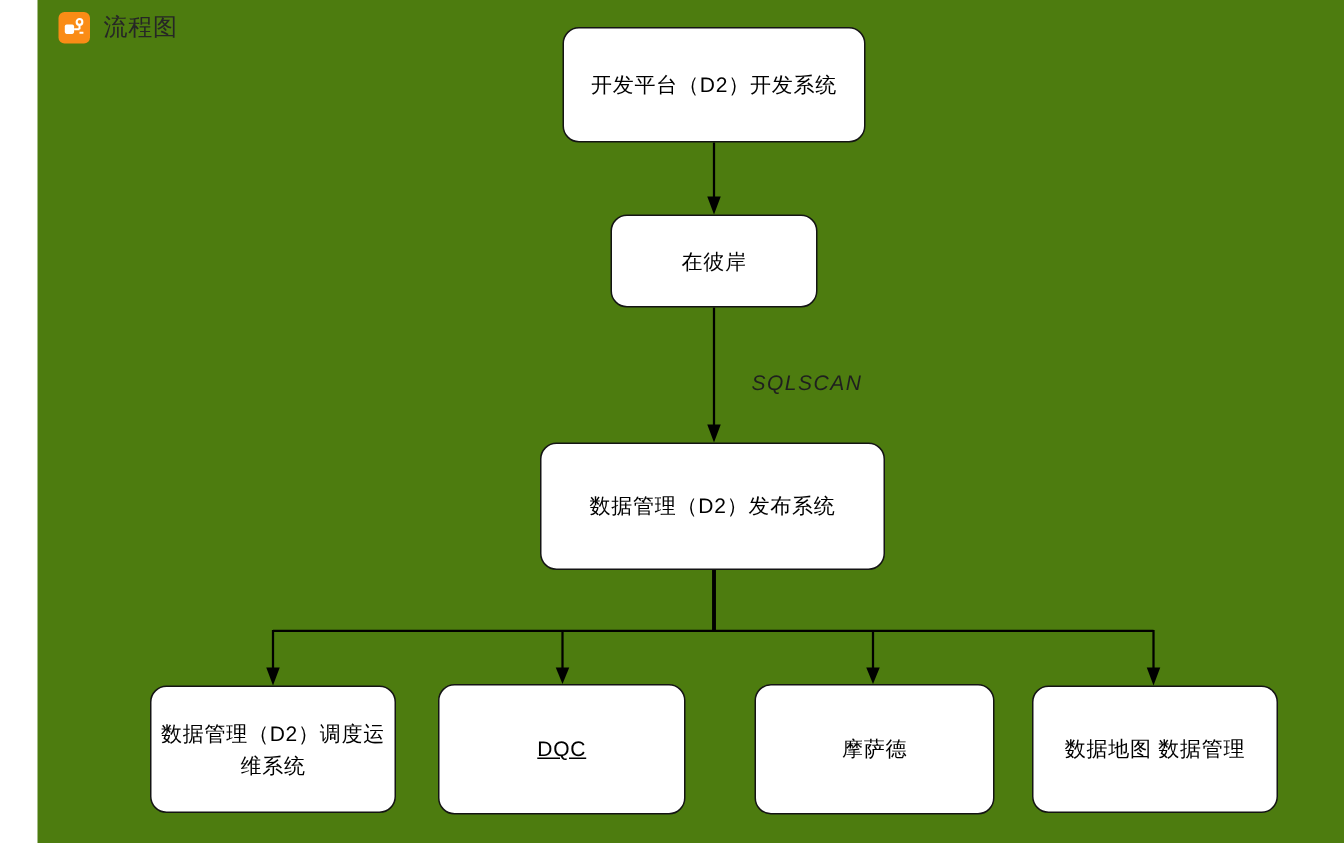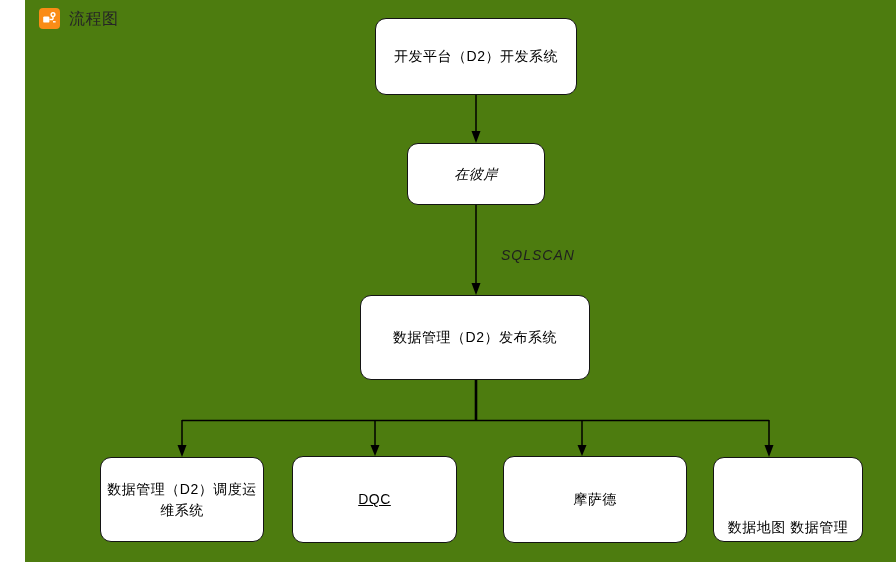--- a/index.html
+++ b/index.html
@@ -45,26 +45,26 @@
     border-radius:11px;
     box-sizing:border-box;
     display:flex; align-items:center; justify-content:center;
     text-align:center;
     font-size:14px; color:#000000;
     line-height:1.45;
     padding:4px 6px;
     letter-spacing:0.5px;
   }
   .node-dev   { left:350px; top:18px;  width:202px; height:77px; }
-  .node-zba   { left:382px; top:143px; width:138px; height:62px;font-style:italic; }
+  .node-zba   { left:382px; top:143px; width:138px; height:62px; }
   .node-pub   { left:335px; top:295px; width:230px; height:85px; }
   .node-sched { left:75px;  top:457px; width:164px; height:85px; }
   .node-dqc   { left:267px; top:456px; width:165px; height:87px;text-decoration:underline; }
-  .node-msd   { left:478px; top:456px; width:184px; height:87px; }
-  .node-map   { left:688px; top:457px; width:150px; height:85px;align-items:flex-end; }
+  .node-msd   { left:478px; top:456px; width:160px; height:87px; }
+  .node-map   { left:663px; top:457px; width:164px; height:85px; }
 
   
   .edge-label {
     position:absolute; left:476px; top:247px;
     font-size:14px; color:#1f1f1f;
     letter-spacing:1px;
     font-style:italic;
   }
 </style>
 </head>

